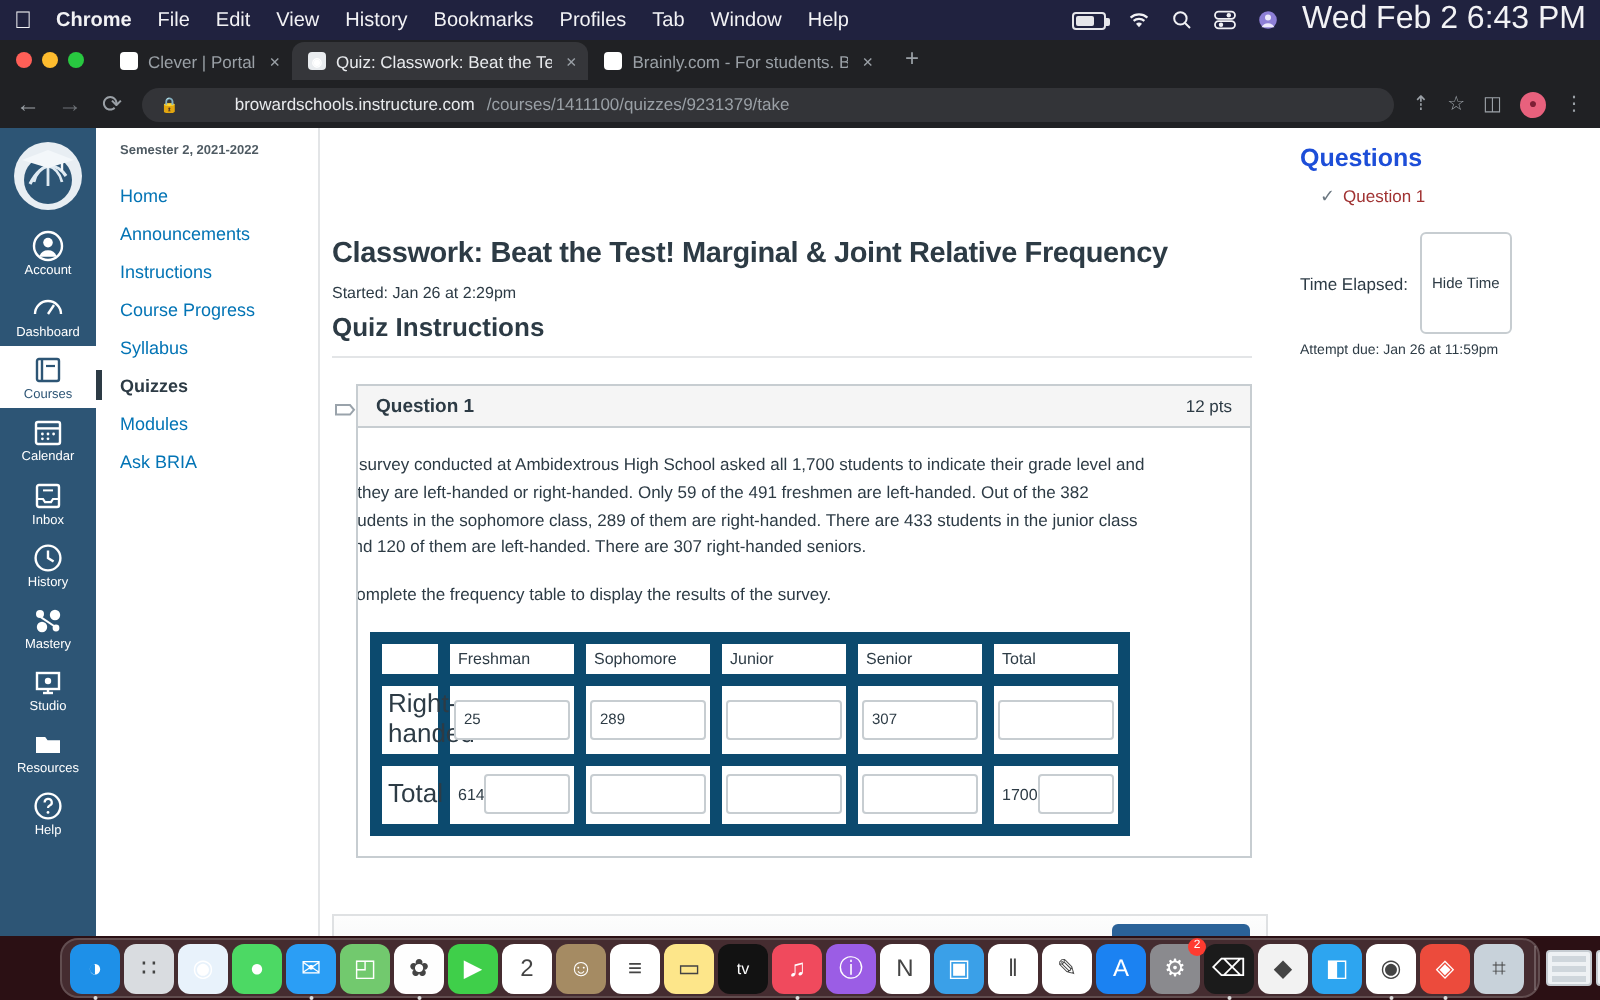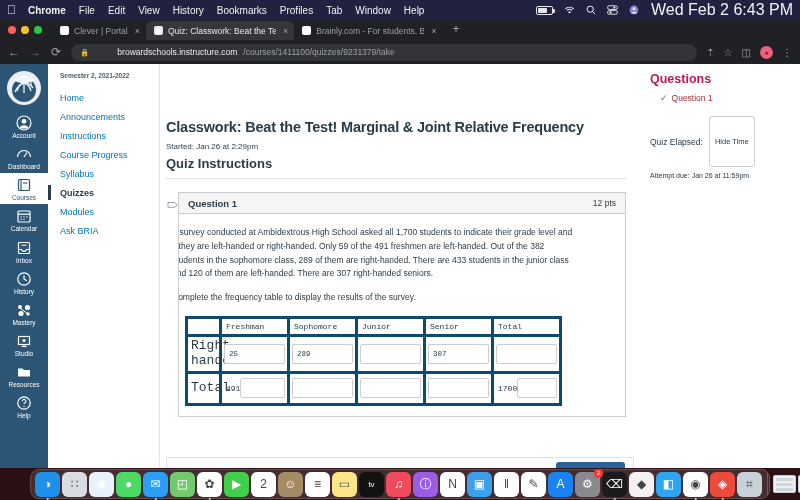--- a/index.html
+++ b/index.html
@@ -105,35 +105,35 @@
   .qbox { flex: 1; border: 1px solid #c7cdd1; background: #fff; }
   .qhead { height: 21px; background: #f5f5f5; border-bottom: 1px solid #c7cdd1; display: flex; align-items: center; justify-content: space-between; padding: 0 9px; }
   .qhead .qname { font-size: 9.5px; font-weight: bold; color: #2d3b45; }
   .qhead .qpts { font-size: 8.5px; color: #2d3b45; }
   .qbody { padding: 12px 0 10px 0; overflow: hidden; }
   .qtext { font-size: 8.5px; line-height: 1.62; color: #2d3b45; margin-left: -7px; width: 402px; }
   .qtext p + p { margin-top: 10px; }
 
   
   .freq { margin: 11px 0 0 6px; width: 375px; border-collapse: collapse; table-layout: fixed; }
-  .freq td { border: 3px solid #0c4a6e; padding: 0; vertical-align: middle; height: 29px; font-family: Liberation Mono, monospace; }
+  .freq td { border: 6px solid #0c4a6e; padding: 0; vertical-align: middle; height: 29px; }
   .freq td.hd { font-size: 8px; color: #2d3b45; padding: 3px 4px; vertical-align: top; height: 14px; }
   .freq td.rl { font-size: 13px; color: #2d3b45; padding: 2px 3px; width: 33px; line-height: 1.15; }
   .cellbox { display: flex; align-items: center; height: 29px; padding: 0 2px; }
   .cellbox .txt { font-size: 8px; color: #2d3b45; padding-left: 2px; white-space: nowrap; }
   .inp {
     height: 20px; border: 1px solid #c7cdd1; border-radius: 2px; background: #fff;
     display: flex; align-items: center; padding: 0 4px; font-size: 7.5px; color: #2d3b45;
     flex: 1; min-width: 0;
   }
   .freq col.c0 { width: 34px; } .freq col.cx { width: 68px; } .freq col.ct { width: 68px; }
 
   
   .rside { position: absolute; left: 640px; top: 0; width: 160px; height: 404px; background: #fff; padding: 8px 10px 0 10px; }
-  .rside h3 { font-size: 12.5px; color: #be185d; font-weight: bold; }
+  .rside h3 { font-size: 12.5px; color: #1d4ed8; font-weight: bold; }
   .qlink { display: flex; align-items: center; gap: 4px; margin: 7px 0 0 10px; font-size: 8.5px; color: #a03232; }
   .qlink .chk { color: #6b7780; font-size: 9px; }
   .telapsed { margin-top: 13px; display: flex; align-items: center; gap: 6px; }
   .telapsed .lbl { font-size: 8.5px; color: #2d3b45; }
   .hidebtn { border: 1px solid #c7cdd1; border-radius: 3px; background: #fff; font-size: 7.5px; color: #2d3b45; padding: 20px 5px; }
   .attempt { font-size: 7px; color: #2d3b45; margin-top: 5px; }
   .countdown { font-size: 8.5px; color: #2d3b45; margin-top: 4px; line-height: 1.5; }
 
   
   .savebar {
@@ -449,21 +449,21 @@
                     <td>
                       <div class="cellbox">
                         <div class="inp"></div>
                       </div>
                     </td>
                   </tr>
                   <tr>
                     <td class="rl">Total</td>
                     <td>
                       <div class="cellbox">
-                        <span class="txt">491</span>
+                        <span class="txt">614</span>
                         <div class="inp"></div>
                       </div>
                     </td>
                     <td>
                       <div class="cellbox">
                         <div class="inp"></div>
                       </div>
                     </td>
                     <td>
                       <div class="cellbox">
@@ -489,21 +489,21 @@
       </div>
     </div>
 
     <div class="rside">
       <h3>Questions</h3>
       <div class="qlink">
         <span class="chk">✓</span>
         <span>Question 1</span>
       </div>
       <div class="telapsed">
-        <span class="lbl">Quiz Elapsed:</span>
+        <span class="lbl">Time Elapsed:</span>
         <span class="hidebtn">Hide Time</span>
       </div>
       <div class="attempt">Attempt due: Jan 26 at 11:59pm</div>
     </div>
 
   </div>
 
   <div class="savebar">
 
     <span class="submitbtn">Submit Quiz</span>

